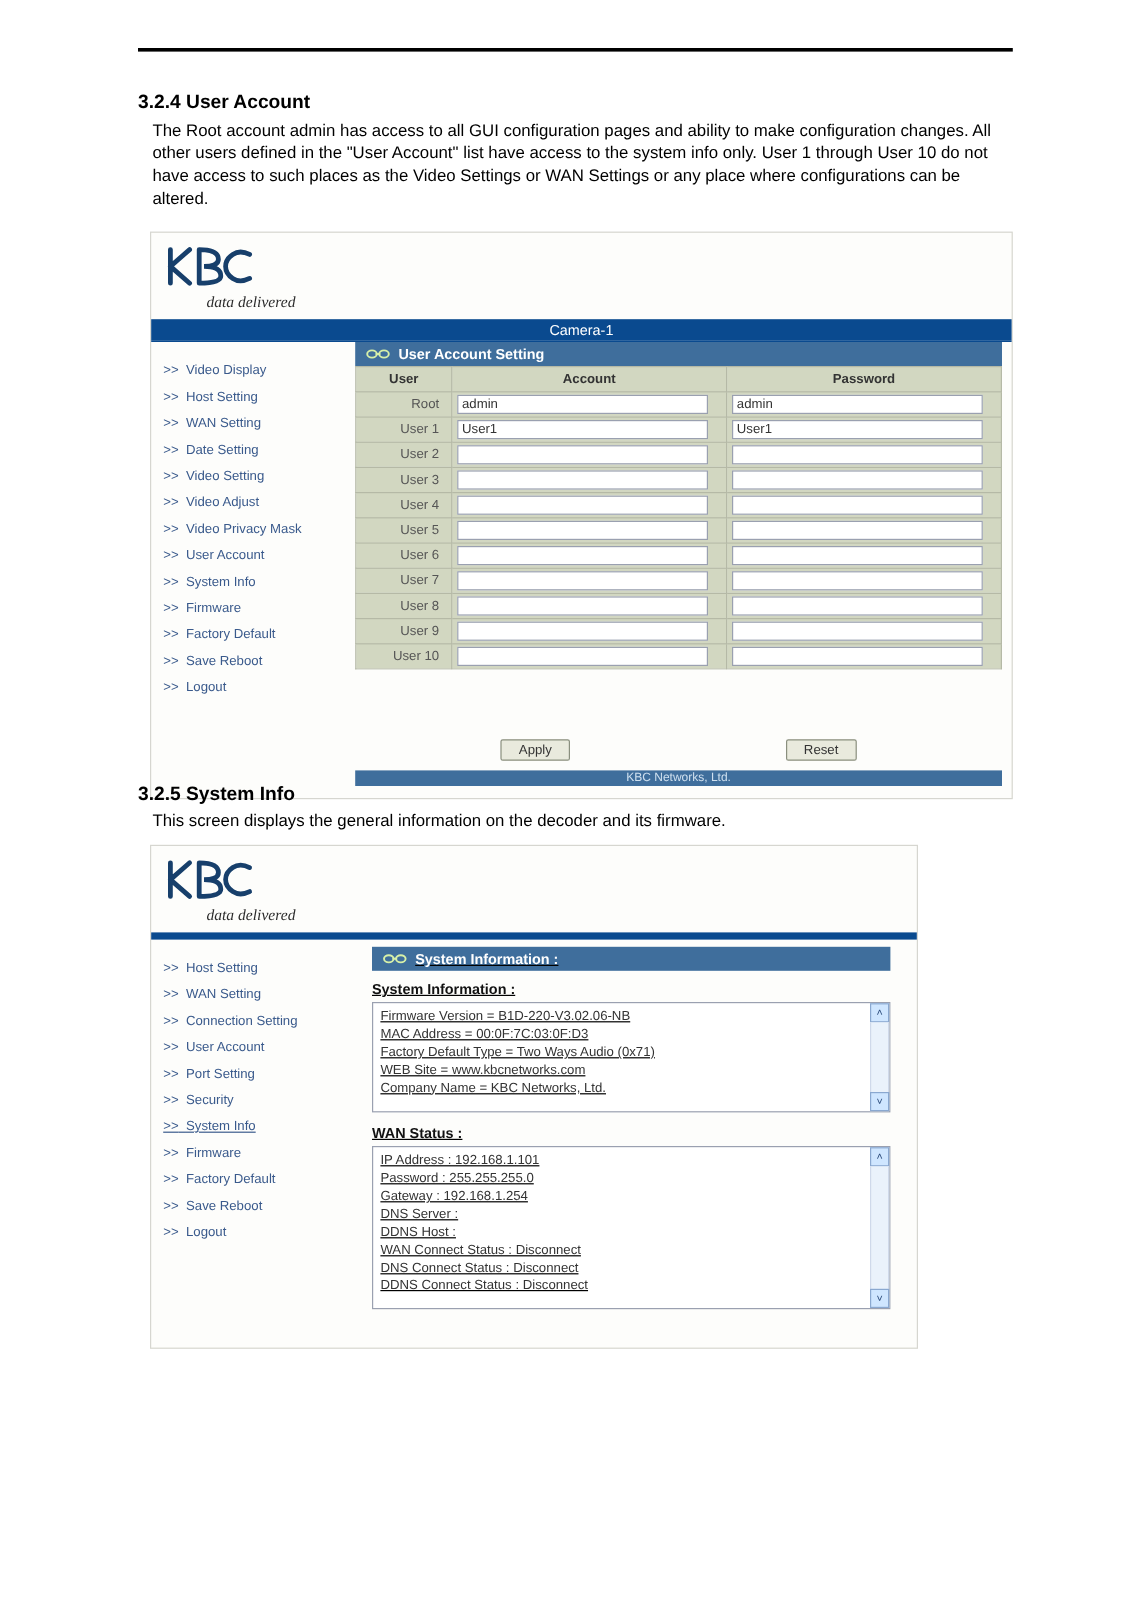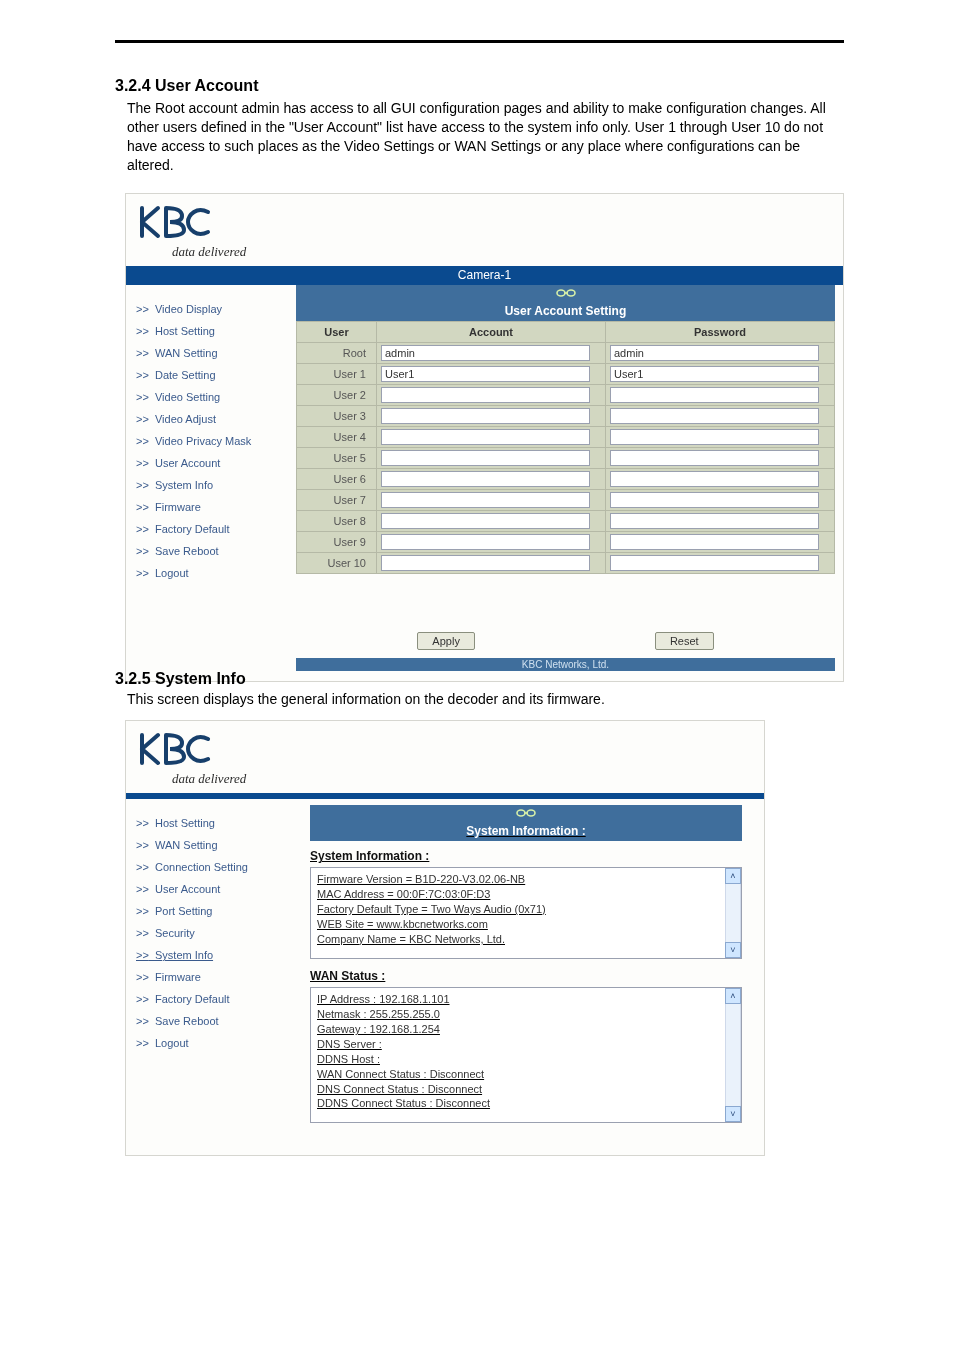--- a/index.html
+++ b/index.html
@@ -71,21 +71,20 @@
   .content { flex: 1; padding: 0 8px 10px 0; }
   .section-head {
     background: #3f6e9c;
     color: #fff;
     font-size: 12px;
     font-weight: bold;
     padding: 3px 8px;
     display: flex;
     align-items: center;
     gap: 6px;
-    flex-direction: column;
   }
   .chain-icon {
     width: 22px; height: 10px;
   }
   table.ua {
     width: 100%;
     border-collapse: collapse;
     font-size: 11px;
   }
   table.ua th {
@@ -364,21 +363,21 @@
             </div>
           <div class="scrollbtn top">˄</div>
           <div class="scrolltrack"></div>
           <div class="scrollbtn bot">˅</div>
         </div>
 
         <div class="subhead">WAN Status :</div>
         <div class="infobox" style="height:136px; padding-right:20px">
           <div id="wan-lines">
               <div>IP Address : 192.168.1.101</div>
-              <div>Netmask : 255.255.255.0</div>
+              <div>Password : 255.255.255.0</div>
               <div>Gateway : 192.168.1.254</div>
               <div>DNS Server :</div>
               <div>DDNS Host :</div>
               <div>WAN Connect Status : Disconnect</div>
               <div>DNS Connect Status : Disconnect</div>
               <div>DDNS Connect Status : Disconnect</div>
             </div>
           <div class="scrollbtn top">˄</div>
           <div class="scrolltrack"></div>
           <div class="scrollbtn bot">˅</div>

